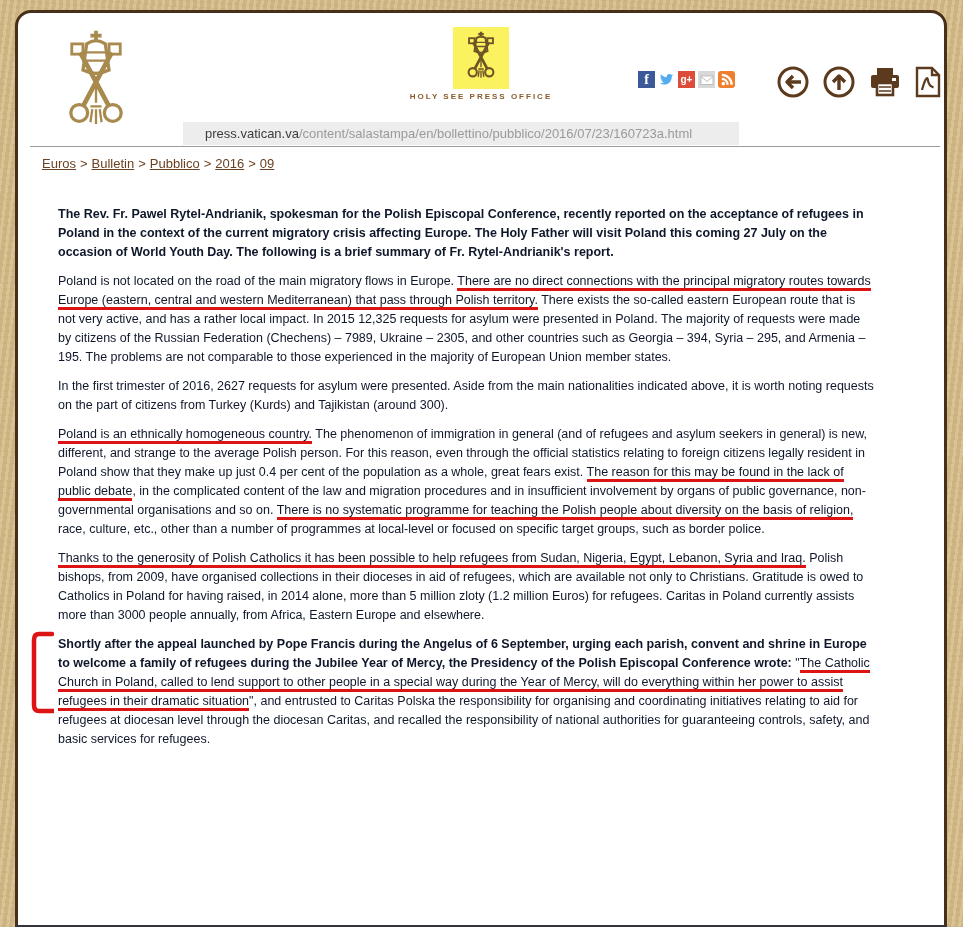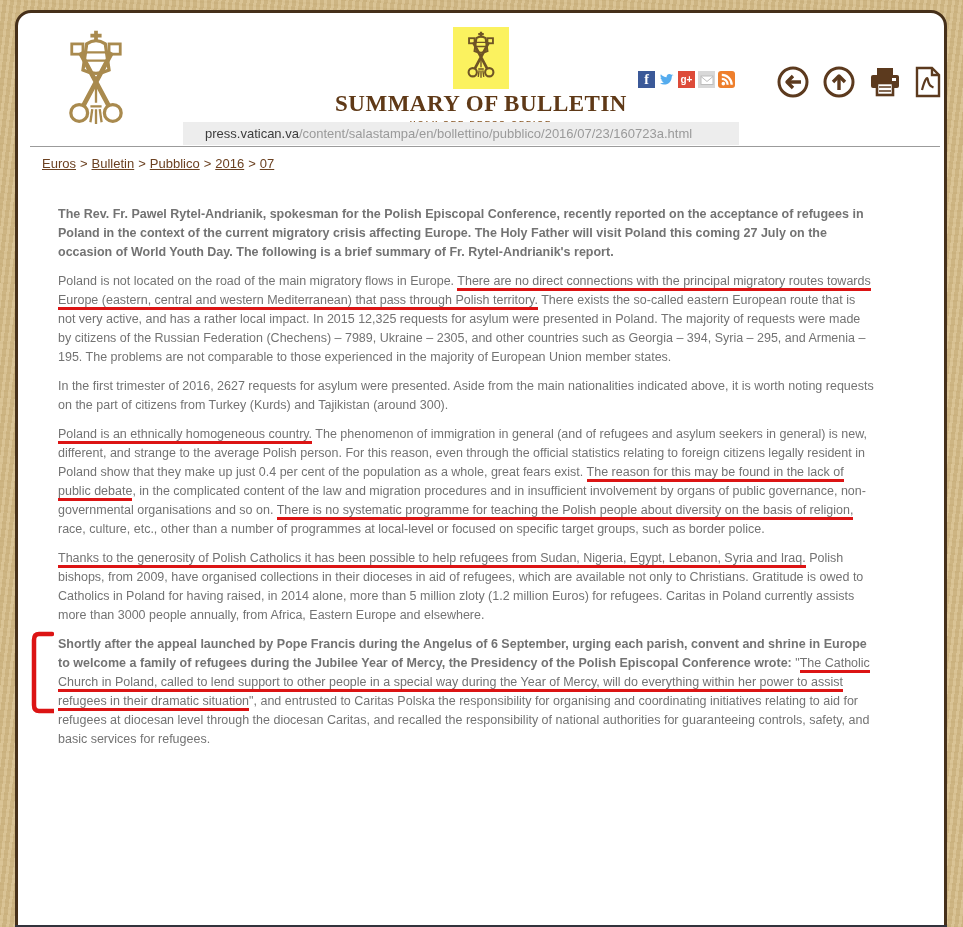--- a/index.html
+++ b/index.html
@@ -47,21 +47,21 @@
     font-size:13px;line-height:23px;padding:0 10px;white-space:nowrap;overflow:hidden;cursor:text;
   }
   .urlbar .domain{color:#3c3c3c;margin-left:12px;}
   .urlbar .path{color:#9a9a9a;}
   .rule{position:absolute;left:12px;right:4px;top:133px;border-top:1px solid #9b9b9b;}
   .crumbs{position:absolute;left:24px;top:143px;font-size:13px;color:var(--accent-brown);}
   .crumbs a{color:var(--accent-brown);text-decoration:underline;}
   .crumbs .sep{color:var(--accent-brown);margin:0 4px;}
   
   h1{text-align:center;font-size:21px;font-weight:400;color:var(--title-brown);margin:13px 20px 0;}
-  .article{margin:29px 70px 0 40px;font-size:12.5px;line-height:19px;color:#737373;}
+  .article{margin:29px 70px 0 40px;font-size:12.5px;line-height:19px;color:#0f172a;}
   .article p{margin:0 0 10px;}
   .b{font-weight:bold;}
   .u{
     border-bottom:3px solid var(--annotation-red);padding-bottom:0;
     box-decoration-break:clone;-webkit-box-decoration-break:clone;
   }
   .bracketed{position:relative;}
   .bracket{position:absolute;left:-28px;top:-4px;}
   .bottom-edge{position:absolute;left:15px;width:932px;top:925px;height:2px;background:#33333c;}
 </style>
@@ -97,21 +97,20 @@
             <path d="M38 25 h24 M37 34 h26" stroke-width="3"></path>
             <rect x="24" y="16" width="12" height="11" stroke-width="4"></rect>
             <rect x="64" y="16" width="12" height="11" stroke-width="4"></rect>
             <path d="M33 25 L64 83 M67 25 L36 83" stroke-width="6"></path>
             <circle cx="68" cy="90" r="9" stroke-width="4.5"></circle>
             <circle cx="32" cy="90" r="9" stroke-width="4.5"></circle>
             <path d="M50 51 v28 M44 83 h12 M46 86 l-2 14 M54 86 l2 14 M50 86 v16" stroke-width="3"></path>
           </g>
         </svg>
       </div>
-      <div class="mast-title">SUMMARY OF BULLETIN</div>
       <div class="mast-sub">HOLY SEE PRESS OFFICE</div>
     </div>
 
     <div class="social">
       <span class="sicon fb">f</span>
       <span class="sicon tw">
         <svg viewBox="0 0 16 16" width="15" height="15">
             <path fill="#55acee" d="M15.5 3.4c-.5.2-1.1.4-1.7.5.6-.4 1-.9 1.3-1.6-.6.3-1.2.6-1.9.7C12.6 2.4 11.8 2 11 2 9.4 2 8.1 3.3 8.1 4.9c0 .2 0 .4.1.6C5.7 5.4 3.5 4.2 2 2.4c-.3.4-.4.9-.4 1.5 0 1 .5 1.9 1.3 2.4-.5 0-.9-.1-1.3-.4v0c0 1.4 1 2.6 2.3 2.9-.2.1-.5.1-.8.1-.2 0-.4 0-.6-.1.4 1.2 1.5 2 2.7 2.1-1 .8-2.3 1.2-3.6 1.2H1c1.3.8 2.8 1.3 4.4 1.3 5.3 0 8.2-4.4 8.2-8.2v-.4c.6-.4 1.1-.9 1.4-1.5z"></path>
           </svg>
       </span>
@@ -162,21 +161,21 @@
           </svg>
       </span>
     </div>
 
     <div class="urlbar">
       <span class="domain">press.vatican.va</span><span class="path">/content/salastampa/en/bollettino/pubblico/2016/07/23/160723a.html</span>
     </div>
 
     <div class="rule"></div>
 
-    <nav class="crumbs"><a href="#">Euros</a><span class="sep">&gt;</span><a href="#">Bulletin</a><span class="sep">&gt;</span><a href="#">Pubblico</a><span class="sep">&gt;</span><a href="#">2016</a><span class="sep">&gt;</span><a href="#">07</a></nav>
+    <nav class="crumbs"><a href="#">Euros</a><span class="sep">&gt;</span><a href="#">Bulletin</a><span class="sep">&gt;</span><a href="#">Pubblico</a><span class="sep">&gt;</span><a href="#">2016</a><span class="sep">&gt;</span><a href="#">09</a></nav>
   </header>
 
 
   <main class="article">
       <p><span class="b">The Rev. Fr. Pawel Rytel-Andrianik, spokesman for the Polish Episcopal Conference, recently reported on the acceptance of refugees in Poland in the context of the current migratory crisis affecting Europe. The Holy Father will visit Poland this coming 27 July on the occasion of World Youth Day. The following is a brief summary of Fr. Rytel-Andrianik's report.</span></p>
       <p><span>Poland is not located on the road of the main migratory flows in Europe. </span><span class="u">There are no direct connections with the principal migratory routes towards Europe (eastern, central and western Mediterranean) that pass through Polish territory.</span><span> There exists the so-called eastern European route that is not very active, and has a rather local impact. In 2015 12,325 requests for asylum were presented in Poland. The majority of requests were made by citizens of the Russian Federation (Chechens) – 7989, Ukraine – 2305, and other countries such as Georgia – 394, Syria – 295, and Armenia – 195. The problems are not comparable to those experienced in the majority of European Union member states.</span></p>
       <p><span>In the first trimester of 2016, 2627 requests for asylum were presented. Aside from the main nationalities indicated above, it is worth noting requests on the part of citizens from Turkey (Kurds) and Tajikistan (around 300).</span></p>
       <p><span class="u">Poland is an ethnically homogeneous country.</span><span> The phenomenon of immigration in general (and of refugees and asylum seekers in general) is new, different, and strange to the average Polish person. For this reason, even through the official statistics relating to foreign citizens legally resident in Poland show that they make up just 0.4 per cent of the population as a whole, great fears exist. </span><span class="u">The reason for this may be found in the lack of public debate</span><span>, in the complicated content of the law and migration procedures and in insufficient involvement by organs of public governance, non-governmental organisations and so on. </span><span class="u">There is no systematic programme for teaching the Polish people about diversity on the basis of religion,</span><span> race, culture, etc., other than a number of programmes at local-level or focused on specific target groups, such as border police.</span></p>
       <p><span class="u">Thanks to the generosity of Polish Catholics it has been possible to help refugees from Sudan, Nigeria, Egypt, Lebanon, Syria and Iraq.</span><span> Polish bishops, from 2009, have organised collections in their dioceses in aid of refugees, which are available not only to Christians. Gratitude is owed to Catholics in Poland for having raised, in 2014 alone, more than 5 million zloty (1.2 million Euros) for refugees. Caritas in Poland currently assists more than 3000 people annually, from Africa, Eastern Europe and elsewhere.</span></p>
       <p class="bracketed"><svg class="bracket" viewBox="0 0 24 84" width="24" height="84">

